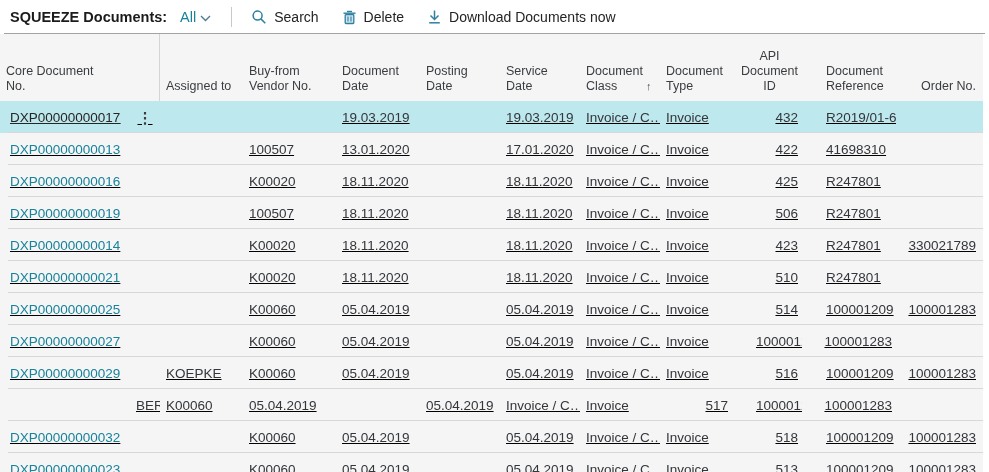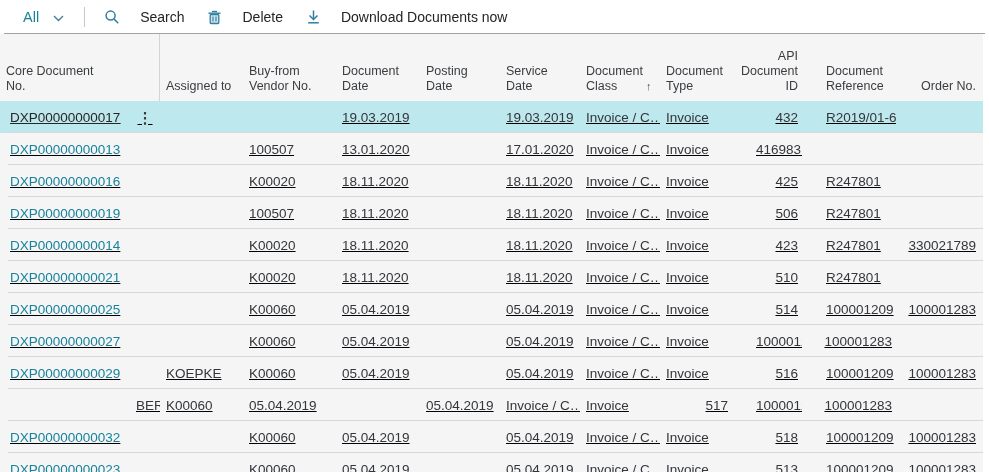--- a/index.html
+++ b/index.html
@@ -5,40 +5,40 @@
   * { margin:0; padding:0; box-sizing:border-box; }
   html,body { width:989px; height:472px; overflow:hidden; background:#fff;
     font-family:"Liberation Sans", sans-serif; -webkit-font-smoothing:antialiased; }
 
   
   .toolbar { height:34px; display:flex; align-items:center; padding-left:10px;
     background:#fff; position:relative; }
   .toolbar::after { content:''; position:absolute; left:4px; right:4px; bottom:0;
     height:1px; background:#a3a3a3; }
   .tb-title { font-size:14.5px; font-weight:700; color:#1b1b1b; }
-  .tb-filter { display:flex; gap:14px; margin-left:13px;
+  .tb-filter { display:flex; gap:4px; margin-left:13px;
     background:none; border:none; cursor:pointer; font-family:inherit;
     font-size:14.5px; color:var(--link,#17829A); }
   .vdiv { width:1px; height:20px; background:#c9c9c9; margin:0 19px 0 20px; }
-  .tb-btn { display:flex; align-items:center; gap:20px; background:none; border:none;
+  .tb-btn { display:flex; align-items:center; gap:7px; background:none; border:none;
     cursor:pointer; font-family:inherit; font-size:14px; color:#242424; margin-right:23px; }
   .tb-btn svg { display:block; }
 
   
   .table-region { width:983px; height:438px; background:#f5f5f6; }
   .grid-row { display:grid;
     grid-template-columns:130px 30px 83px 93px 84px 80px 80px 80px 72px 70px 94px 84px; }
 
   
   .grid-header { height:67px; }
   .hcell { display:flex; align-items:flex-end; padding:0 6px 7px 6px; font-size:12.5px;
     color:#3a3d40; line-height:15px; white-space:pre-line; overflow:hidden; cursor:pointer; }
   .hcell.first { }
   .hcell.menu { padding:0; border-right:1px solid #d4d4d4; cursor:default; }
-  .hcell.right { justify-content:flex-end; text-align:right; padding-right:4px; }
+  .hcell.right { justify-content:flex-end; text-align:center; padding-right:4px; }
   .hcell.col-document_reference { padding-left:24px; }
   .hcell.col-order_no { padding-left:12px; }
   .sort-arrow { font-size:11px; color:#4a4d50; margin-left:3px; line-height:15px; }
 
   
   .row { height:32px; position:relative; cursor:pointer;text-decoration:underline; }
   .row::after { content:''; position:absolute; left:8px; right:0; bottom:0;
     height:1px; background:#d8d8d9; }
   .row.selected { background:var(--selection,#BDE8EE); }
   .cell { display:flex; align-items:center; padding:0 6px; font-size:13.5px;
@@ -49,20 +49,21 @@
   .cell.col-document_reference { padding-left:24px; }
   .doc-link { color:var(--link,#17829A); text-decoration:none; font-size:13.5px; }
   .row.selected .doc-link { color:#262626; text-decoration:underline; }
   .row-ellipsis { font-size:15px; font-weight:700; color:#3c3c3c; line-height:1;
     letter-spacing:0; cursor:pointer; }
 </style>
 </head>
 <body>
 
 <div class="toolbar">
+  <span class="tb-title">SQUEEZE Documents:</span>
 
   <button class="tb-filter">
     <span>All</span>
     <span>
       <svg width="11" height="7" viewBox="0 0 11 7">
           <polyline points="1,1 5.5,5.5 10,1" fill="none" stroke="#4A7E93" stroke-width="1.4"></polyline>
         </svg>
     </span>
   </button>
 
@@ -152,20 +153,21 @@
           <a href="#" class="doc-link">DXP00000000013</a>
         </div>
         <div class="cell menu"></div>
         <div class="cell col-assigned_to"></div>
         <div class="cell col-buy_from_vendor_no">100507</div>
         <div class="cell col-document_date">13.01.2020</div>
         <div class="cell col-posting_date"></div>
         <div class="cell col-service_date">17.01.2020</div>
         <div class="cell col-document_class">Invoice / C…</div>
         <div class="cell col-document_type">Invoice</div>
+        <div class="cell col-api_document_id right">422</div>
         <div class="cell col-document_reference">41698310</div>
       </div>
       <div class="grid-row row">
         <div class="cell col-core_document_no first">
           <a href="#" class="doc-link">DXP00000000016</a>
         </div>
         <div class="cell menu"></div>
         <div class="cell col-assigned_to"></div>
         <div class="cell col-buy_from_vendor_no">K00020</div>
         <div class="cell col-document_date">18.11.2020</div>

